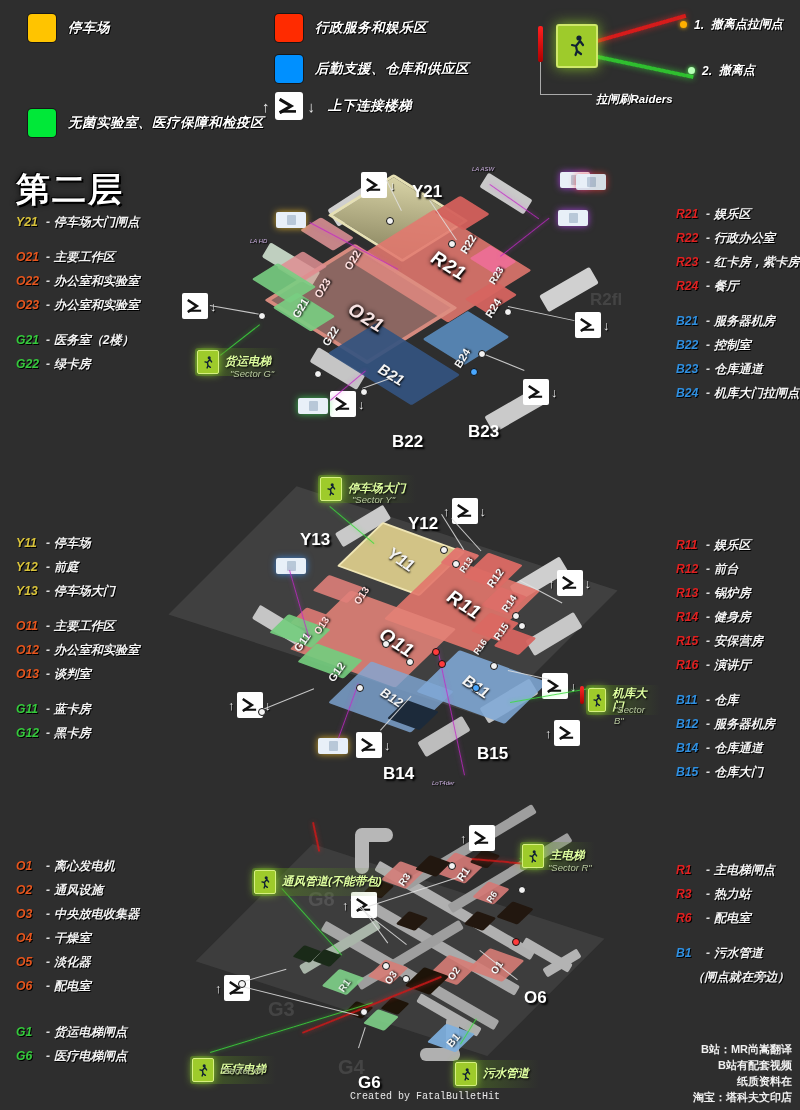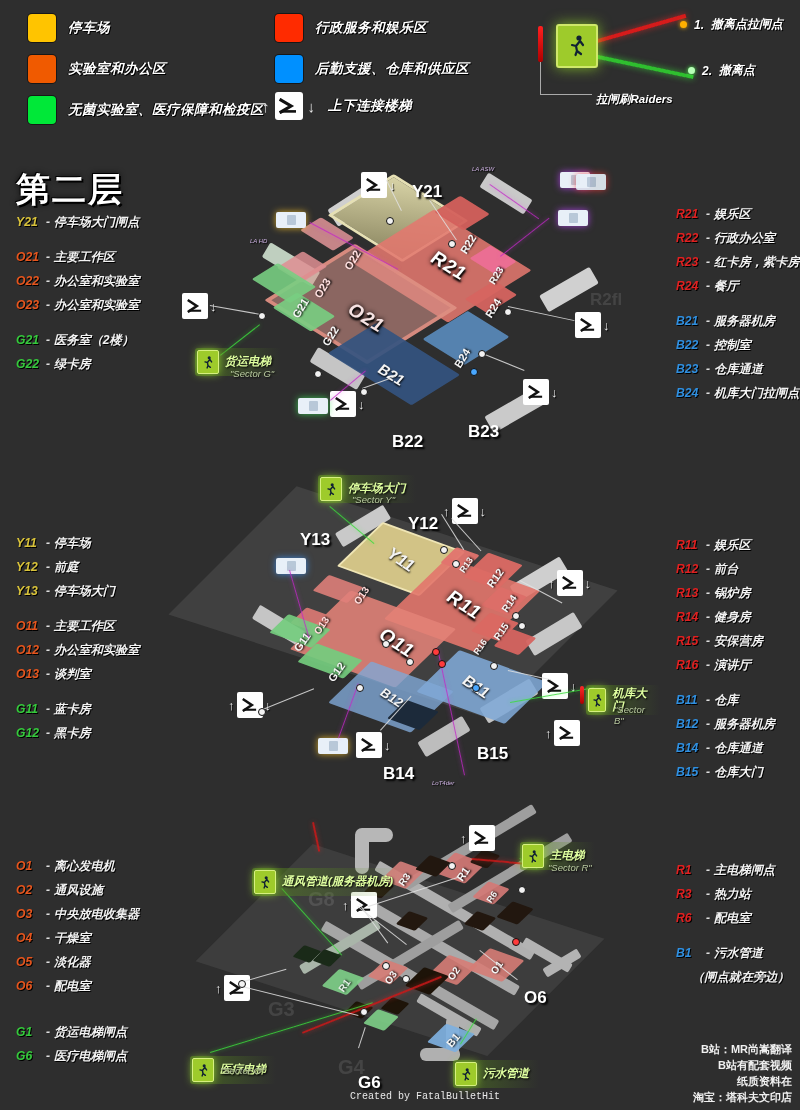--- a/index.html
+++ b/index.html
@@ -11,21 +11,21 @@
   .root{position:absolute;inset:0;background:#2e2e2e;}
 
   
   .legend{position:absolute;left:0;top:0;width:520px;height:140px;}
   .lg-item{position:absolute;display:flex;align-items:center;gap:12px;}
   .swatch{width:28px;height:28px;border-radius:4px;box-shadow:0 0 0 1px rgba(0,0,0,.5);}
   .lg-txt{font-size:13.5px;font-weight:bold;font-style:italic;letter-spacing:.5px;
     text-shadow:1px 1px 0 #000,-1px 0 0 #000;}
   .lg-c1{left:28px;}
   .lg-c2{left:275px;}
-  .lg-r1{top:14px;}.lg-r2{top:55px;}.lg-r3{top:96px;}
+  .lg-r1{top:14px;}.lg-r2{top:55px;}.lg-r3{top:109px;}
 
   .stair-legend{position:absolute;left:262px;top:92px;display:flex;align-items:center;gap:5px;}
   .arrow-up,.arrow-dn{font-size:15px;color:#e8e8e8;line-height:1;}
   .stairbox{width:28px;height:28px;background:#fff;border-radius:3px;display:flex;
     align-items:center;justify-content:center;}
   .stairbox svg{display:block;}
 
   
   .exitkey{position:absolute;left:530px;top:2px;width:268px;height:118px;}
   .exitkey .bigexit{position:absolute;left:26px;top:22px;width:38px;height:40px;
@@ -124,24 +124,20 @@
 </head>
 <body>
 
 <div class="root">
 
   <div class="legend">
     <div class="lg-item lg-c1 lg-r1">
       <span class="swatch" style="background:#ffc400"></span>
       <span class="lg-txt">停车场</span>
     </div>
-    <div class="lg-item lg-c1 lg-r2">
-      <span class="swatch" style="background:#f05a00"></span>
-      <span class="lg-txt">实验室和办公区</span>
-    </div>
     <div class="lg-item lg-c1 lg-r3">
       <span class="swatch" style="background:#00e838"></span>
       <span class="lg-txt">无菌实验室、医疗保障和检疫区</span>
     </div>
     <div class="lg-item lg-c2 lg-r1">
       <span class="swatch" style="background:#ff2b00"></span>
       <span class="lg-txt">行政服务和娱乐区</span>
     </div>
     <div class="lg-item lg-c2 lg-r2">
       <span class="swatch" style="background:#0090ff"></span>
@@ -859,21 +855,21 @@
     <div class="node" style="left:170px;top:188px;"></div>
     <div class="node r" style="left:322px;top:118px;"></div>
 
     <div class="exitm" style="left:62px;top:48px;">
       <span class="ic">
           <svg width="12" height="15" viewBox="0 0 20 24">
             <circle cx="12" cy="4" r="2.6" fill="#123"></circle>
             <path d="M13 7 L9 12 L10 17 L8.5 21 M13 7 L16 11 M9 12 L5 11 M10 17 L14 20" stroke="#123" stroke-width="2.4" fill="none" stroke-linecap="round"></path>
           </svg>
         </span>
-      <span class="tt">通风管道(服务器机房)</span>
+      <span class="tt">通风管道(不能带包)</span>
     </div>
     <div class="exitm" style="left:330px;top:22px;">
       <span class="ic">
           <svg width="12" height="15" viewBox="0 0 20 24">
             <circle cx="12" cy="4" r="2.6" fill="#123"></circle>
             <path d="M13 7 L9 12 L10 17 L8.5 21 M13 7 L16 11 M9 12 L5 11 M10 17 L14 20" stroke="#123" stroke-width="2.4" fill="none" stroke-linecap="round"></path>
           </svg>
         </span>
       <span class="tt">主电梯</span>
     </div>

